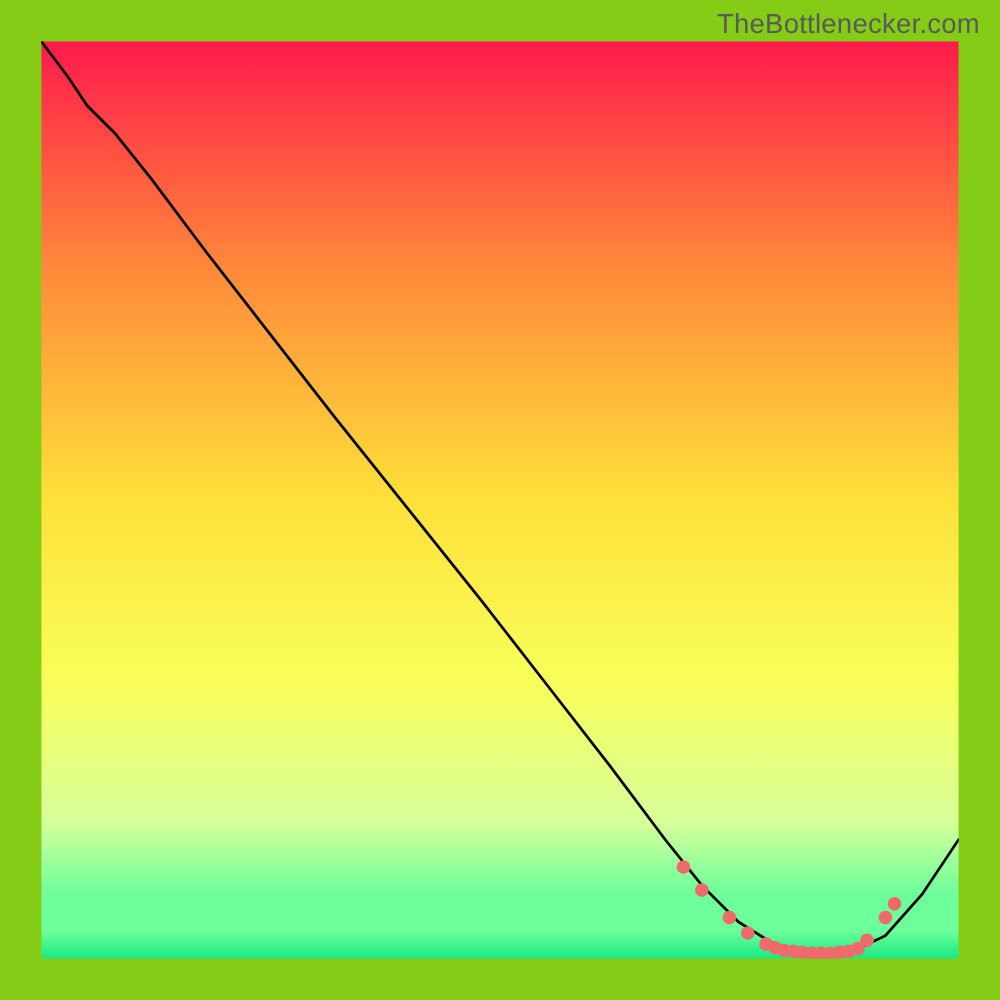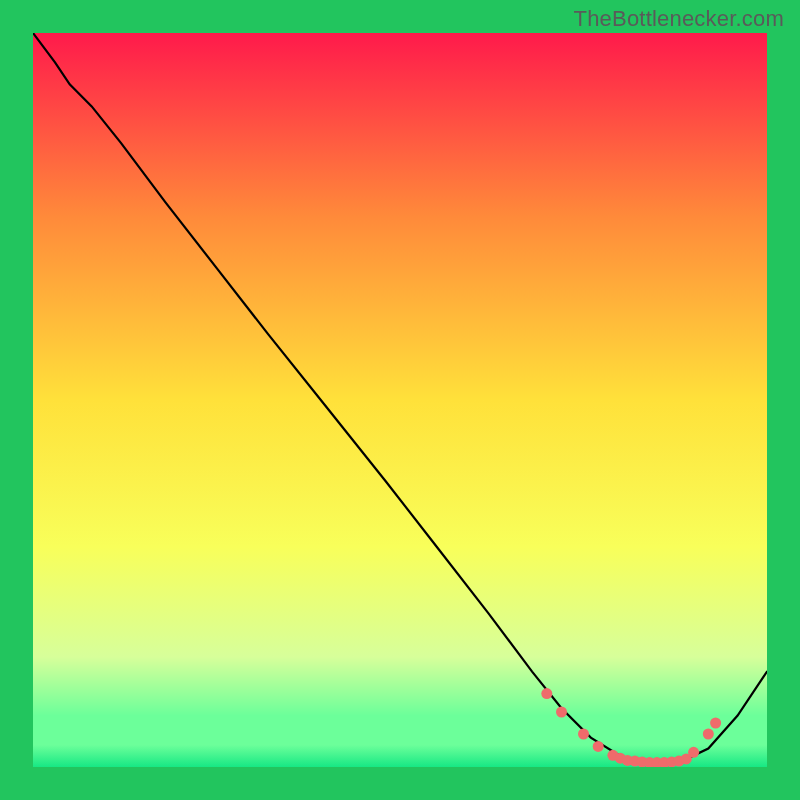--- a/index.html
+++ b/index.html
@@ -10,21 +10,21 @@
     height: 800px;
     position: relative;
     font-family: Arial, Helvetica, sans-serif;
   }
   .frame {
     position: absolute;
     top: 0;
     left: 0;
     width: 800px;
     height: 800px;
-    background: #22c55e;
+    background: #84cc16;
   }
   .watermark {
     position: absolute;
     top: 6px;
     right: 16px;
     color: #5a5a5a;
     font-size: 22px;
     font-weight: 400;
     letter-spacing: 0.2px;
   }

